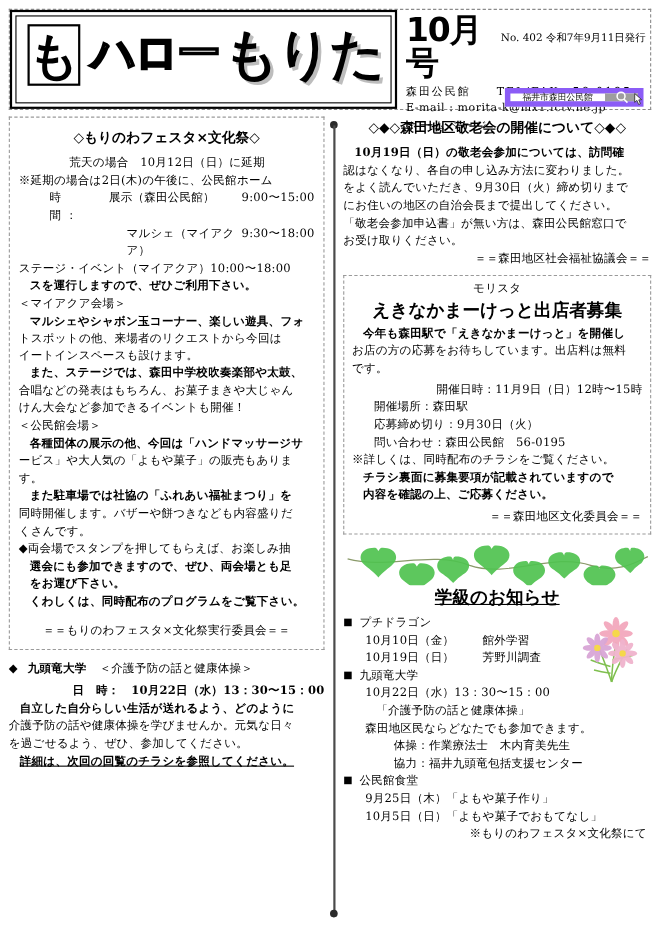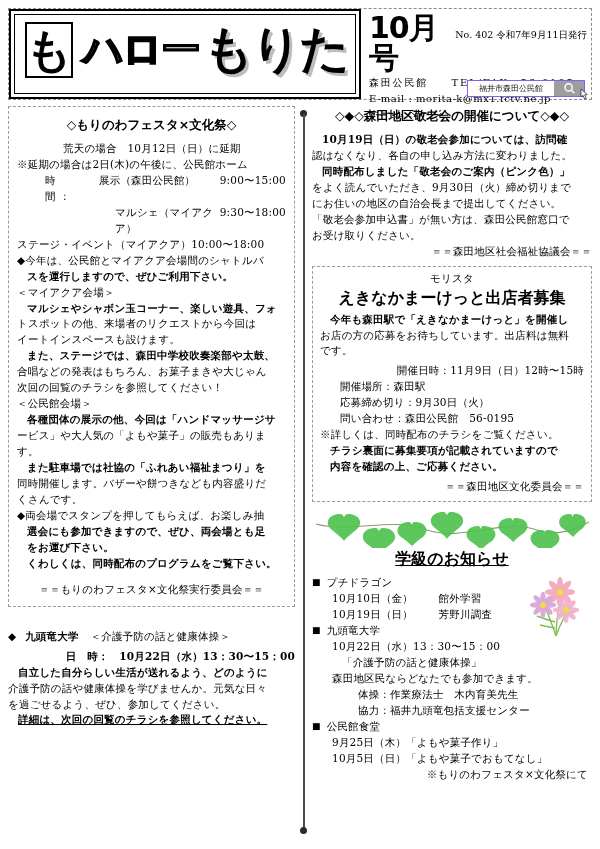--- a/index.html
+++ b/index.html
@@ -90,21 +90,21 @@
     line-height:1;
   }
   .issue-no { font-size:9.5px; letter-spacing:0px; white-space:nowrap; }
   .pub-line { font-size:10px; letter-spacing:0.5px; margin-top:3px; white-space:nowrap; }
   .pub-line.sp { letter-spacing:1.8px; }
   .pub-line.hp { letter-spacing:2.5px; }
   .searchbox {
     position:absolute;
     right:6px; bottom:2px;
     display:flex;
-    border:1px solid #8b5cf6;
+    border:5px solid #8b5cf6;
     height:17px;
     background:#fff;
   }
   .searchbox-input {
     width:86px;
     font-size:8px;
     display:flex; align-items:center; justify-content:center;
     color:#111;
     letter-spacing:0px;
   }
@@ -254,47 +254,46 @@
         <span class="mid">展示（森田公民館）</span>
         <span class="val">9:00〜15:00</span>
       </div>
       <div class="jp timerow">
         <span class="lbl"></span>
         <span class="mid" style="padding-left:16px">マルシェ（マイアクア）</span>
         <span class="val">9:30〜18:00</span>
       </div>
       <div class="jp">ステージ・イベント（マイアクア）10:00〜18:00</div>
 
-      <div class="jp">◆今年は、公民館とマイアクア会場間のシャトルバ</div>
       <div class="jp pad1">スを運行しますので、ぜひご利用下さい。</div>
 
       <div class="jp">＜マイアクア会場＞</div>
       <div class="jp pad1">マルシェやシャボン玉コーナー、楽しい遊具、フォ</div>
       <div class="jp">トスポットの他、来場者のリクエストから今回は</div>
       <div class="jp">イートインスペースも設けます。</div>
       <div class="jp pad1">また、ステージでは、森田中学校吹奏楽部や太鼓、</div>
       <div class="jp">合唱などの発表はもちろん、お菓子まきや大じゃん</div>
-      <div class="jp">次回の回覧のチラシを参照してください！</div>
+      <div class="jp">けん大会など参加できるイベントも開催！</div>
 
       <div class="jp">＜公民館会場＞</div>
       <div class="jp pad1">各種団体の展示の他、今回は「ハンドマッサージサ</div>
       <div class="jp">ービス」や大人気の「よもや菓子」の販売もあります。</div>
       <div class="jp pad1">また駐車場では社協の「ふれあい福祉まつり」を</div>
       <div class="jp">同時開催します。バザーや餅つきなども内容盛りだ</div>
       <div class="jp">くさんです。</div>
 
       <div class="jp">◆両会場でスタンプを押してもらえば、お楽しみ抽</div>
       <div class="jp pad1">選会にも参加できますので、ぜひ、両会場とも足</div>
       <div class="jp pad1">をお運び下さい。</div>
       <div class="jp pad1">くわしくは、同時配布のプログラムをご覧下さい。</div>
 
       <div class="jp center mt10">＝＝もりのわフェスタ×文化祭実行委員会＝＝</div>
     </div>
 
-    <div style="margin-top:22px">
+    <div style="margin-top:10px">
       <div class="jp bold">
         <span>◆</span>
         <span style="margin-left:5px">九頭竜大学</span>
         <span style="margin-left:8px;font-weight:normal">＜介護予防の話と健康体操＞</span>
       </div>
       <div class="jp pad1 mt4">日　時：　10月22日（水）13：30〜15：00</div>
       <div class="jp pad1">自立した自分らしい生活が送れるよう、どのように</div>
       <div class="jp">介護予防の話や健康体操を学びませんか。元気な日々</div>
       <div class="jp">を過ごせるよう、ぜひ、参加してください。</div>
       <div class="jp pad1 uline">詳細は、次回の回覧のチラシを参照してください。</div>
@@ -307,21 +306,20 @@
     <div class="line"></div>
     <div class="dot-bot"></div>
   </div>
 
   <div class="col-right">
 
     <div>
       <div class="hd-diamond" style="margin-top:2px">◇◆◇森田地区敬老会の開催について◇◆◇</div>
       <div class="jp pad1">10月19日（日）の敬老会参加については、訪問確</div>
       <div class="jp">認はなくなり、各自の申し込み方法に変わりました。</div>
-      <div class="jp pad1">同時配布しました「敬老会のご案内（ピンク色）」</div>
       <div class="jp">をよく読んでいただき、9月30日（火）締め切りまで</div>
       <div class="jp">にお住いの地区の自治会長まで提出してください。</div>
       <div class="jp">「敬老会参加申込書」が無い方は、森田公民館窓口で</div>
       <div class="jp">お受け取りください。</div>
       <div class="jp right">＝＝森田地区社会福祉協議会＝＝</div>
     </div>
 
     <div class="dashbox-tight" style="margin-top:6px">
       <div class="jp center">モリスタ</div>
       <div class="section-title-u" style="text-decoration:none;margin:1px 0 3px 0">えきなかまーけっと出店者募集</div>

